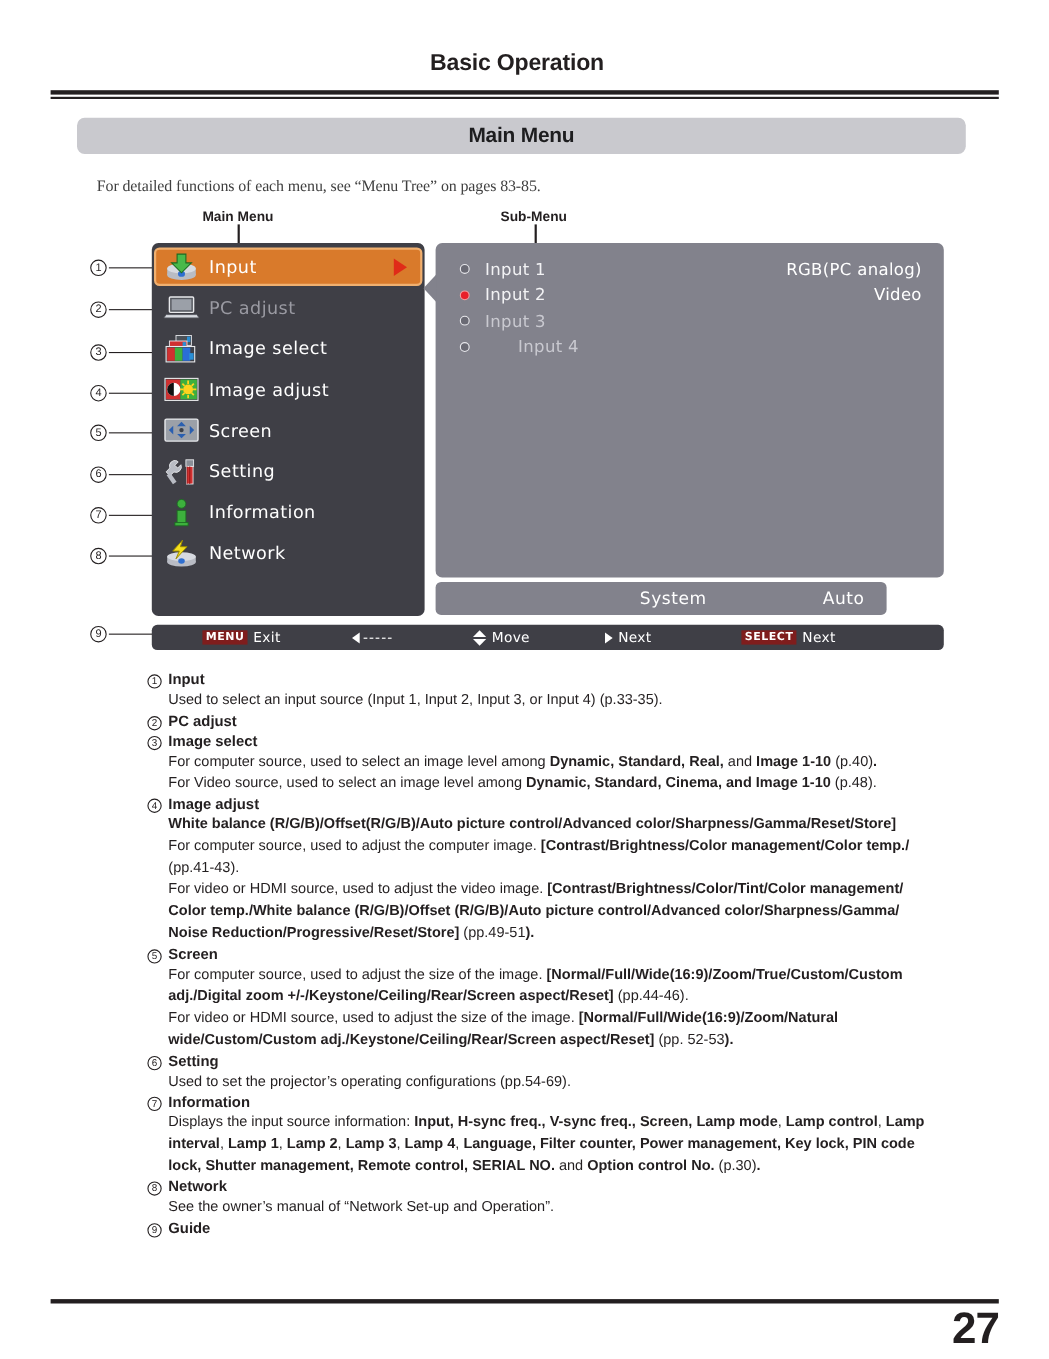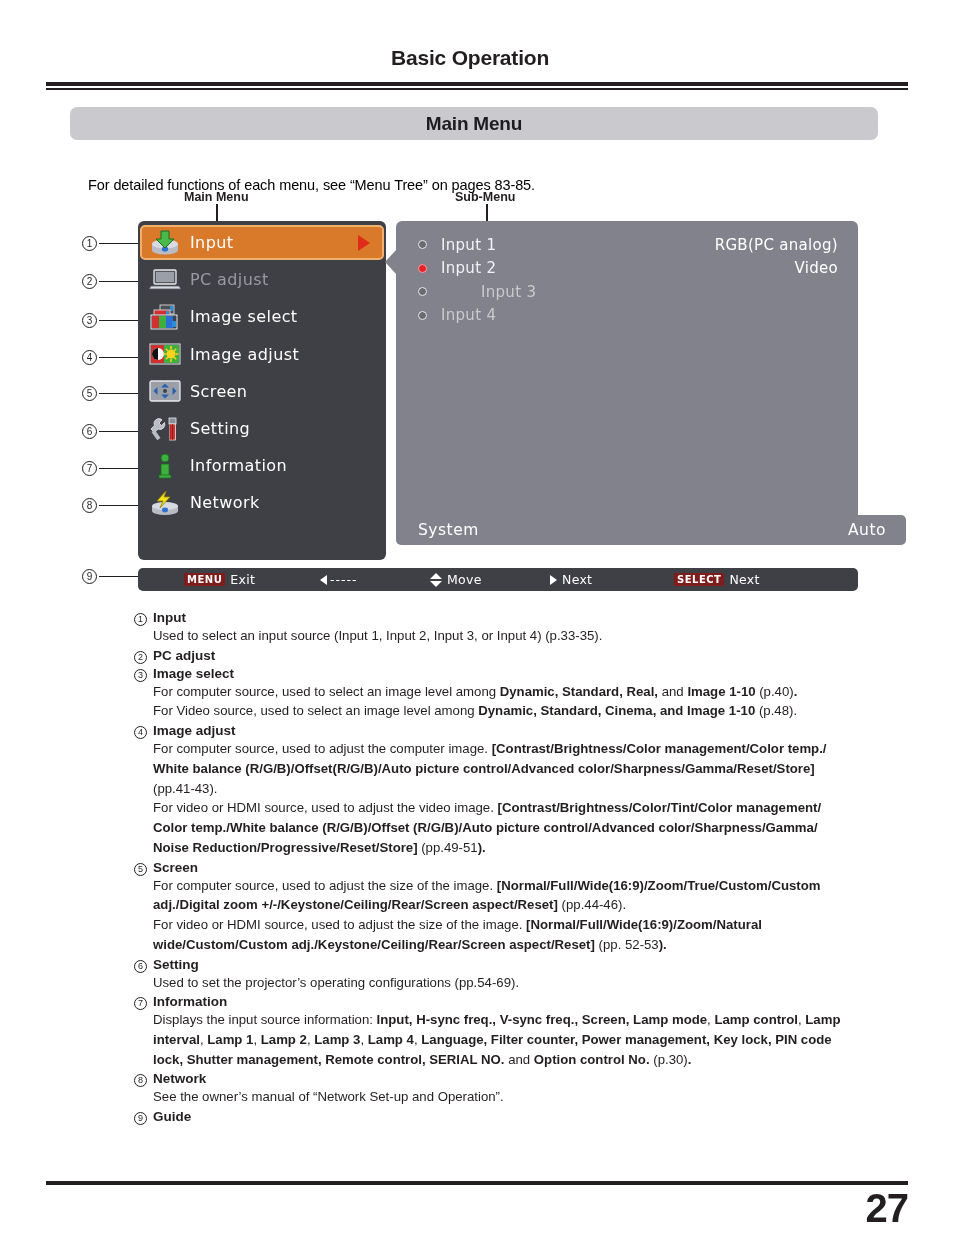--- a/index.html
+++ b/index.html
@@ -22,22 +22,22 @@
   
   .title-band {
     position:absolute; left:70px; top:107px; width:808px; height:33px;
     background:#c9c9ce; border-radius:7px;
     display:flex; align-items:center; justify-content:center;
   }
   .title-band-text { font-size:19px; font-weight:bold; color:#1d1d1f; letter-spacing:-0.2px; }
 
   
   .intro {
-    position:absolute; left:88px; top:177px; width:760px;
-    font-size:14.5px; color:#000000; letter-spacing:-0.1px;
+    position:absolute; left:88px; top:162px; width:760px;
+    font-size:14.5px; color:#404040; letter-spacing:-0.1px;font-family:Liberation Serif, serif;
   }
 
   
   .fig-label { position:absolute; font-size:12.5px; font-weight:bold; color:#231f20; }
   .fig-label.main { left:184px; top:190px; }
   .fig-label.sub  { left:455px; top:190px; }
   .fig-leader { position:absolute; width:1.5px; background:#231f20; }
   .fig-leader.main { left:216px; top:204px; height:26px; }
   .fig-leader.sub  { left:486px; top:204px; height:24px; }
 
@@ -85,22 +85,22 @@
   .radio.on { background:#e8202a; border-color:#f0a0a0; }
   .sub-label { font-size:15px; color:#f2f2f4; font-family:"DejaVu Sans", sans-serif; letter-spacing:0.3px; }
   .sub-label.dim { color:#c9c9d0; }
   .sub-value {
     position:absolute; right:20px; font-size:15px; color:#ffffff;
     font-family:"DejaVu Sans", sans-serif; letter-spacing:0.3px;
   }
 
   
   .osd-system {
-    position:absolute; left:258px; top:294px; width:510px; height:30px;
-    background:#82828c; border-radius:5px; display:flex; align-items:center;
+    position:absolute; left:258px; top:308px; width:410px; height:30px;
+    background:#82828c; border-radius:5px; display:flex; align-items:center;justify-content:center;
   }
   .sys-label { margin-left:22px; font-size:15.5px; color:#ffffff; font-family:"DejaVu Sans", sans-serif; letter-spacing:0.5px; }
   .sys-value { position:absolute; right:20px; font-size:15.5px; color:#ffffff; font-family:"DejaVu Sans", sans-serif; letter-spacing:0.5px; }
 
   
   .osd-guide {
     position:absolute; left:0px; top:347px; width:720px; height:23px;
     background:#3f3f46; border-radius:5px;
   }
   .guide-item { position:absolute; top:0; height:23px; display:flex; align-items:center; color:#ffffff;
@@ -296,25 +296,25 @@
       <div class="sub-row" style="top: 12px;">
         <span class="radio"></span>
         <span class="sub-label">Input 1</span>
         <span class="sub-value">RGB(PC analog)</span>
       </div>
       <div class="sub-row" style="top: 35.5px; text-align: center;">
         <span class="radio on"></span>
         <span class="sub-label">Input 2</span>
         <span class="sub-value">Video</span>
       </div>
-      <div class="sub-row" style="top: 59px; gap: 40px;">
+      <div class="sub-row" style="top: 59px;">
         <span class="radio"></span>
         <span class="sub-label dim">Input 3</span>
       </div>
-      <div class="sub-row" style="top: 82.5px;">
+      <div class="sub-row" style="top: 82.5px; gap: 30px;">
         <span class="radio"></span>
         <span class="sub-label dim">Input 4</span>
       </div>
     </div>
 
   <div class="osd-system">
     <span class="sys-label">System</span>
     <span class="sys-value">Auto</span>
   </div>
 
@@ -370,22 +370,22 @@
         <p><span>For computer source, used to select an image level among </span><b>Dynamic, Standard, Real,</b><span> and </span><b>Image 1-10</b><span> (p.40)</span><b>.</b></p>
         <p><span>For Video source, used to select an image level among </span><b>Dynamic, Standard, Cinema, and Image 1-10</b><span> (p.48).</span></p>
       </div>
     </div>
     <div class="desc-item">
       <div class="desc-head">
         <span class="num-circ">4</span>
         <span class="desc-title">Image adjust</span>
       </div>
       <div class="desc-body">
+        <p><b>White balance (R/G/B)/Offset(R/G/B)/Auto picture control/Advanced color/Sharpness/Gamma/Reset/Store]</b></p>
         <p><span>For computer source, used to adjust the computer image. </span><b>[Contrast/Brightness/Color management/Color temp./</b></p>
-        <p><b>White balance (R/G/B)/Offset(R/G/B)/Auto picture control/Advanced color/Sharpness/Gamma/Reset/Store]</b></p>
         <p><span>(pp.41-43).</span></p>
         <p><span>For video or HDMI source, used to adjust the video image. </span><b>[Contrast/Brightness/Color/Tint/Color management/</b></p>
         <p><b>Color temp./White balance (R/G/B)/Offset (R/G/B)/Auto picture control/Advanced color/Sharpness/Gamma/</b></p>
         <p><b>Noise Reduction/Progressive/Reset/Store]</b><span> (pp.49-51</span><b>).</b></p>
       </div>
     </div>
     <div class="desc-item">
       <div class="desc-head">
         <span class="num-circ">5</span>
         <span class="desc-title">Screen</span>

